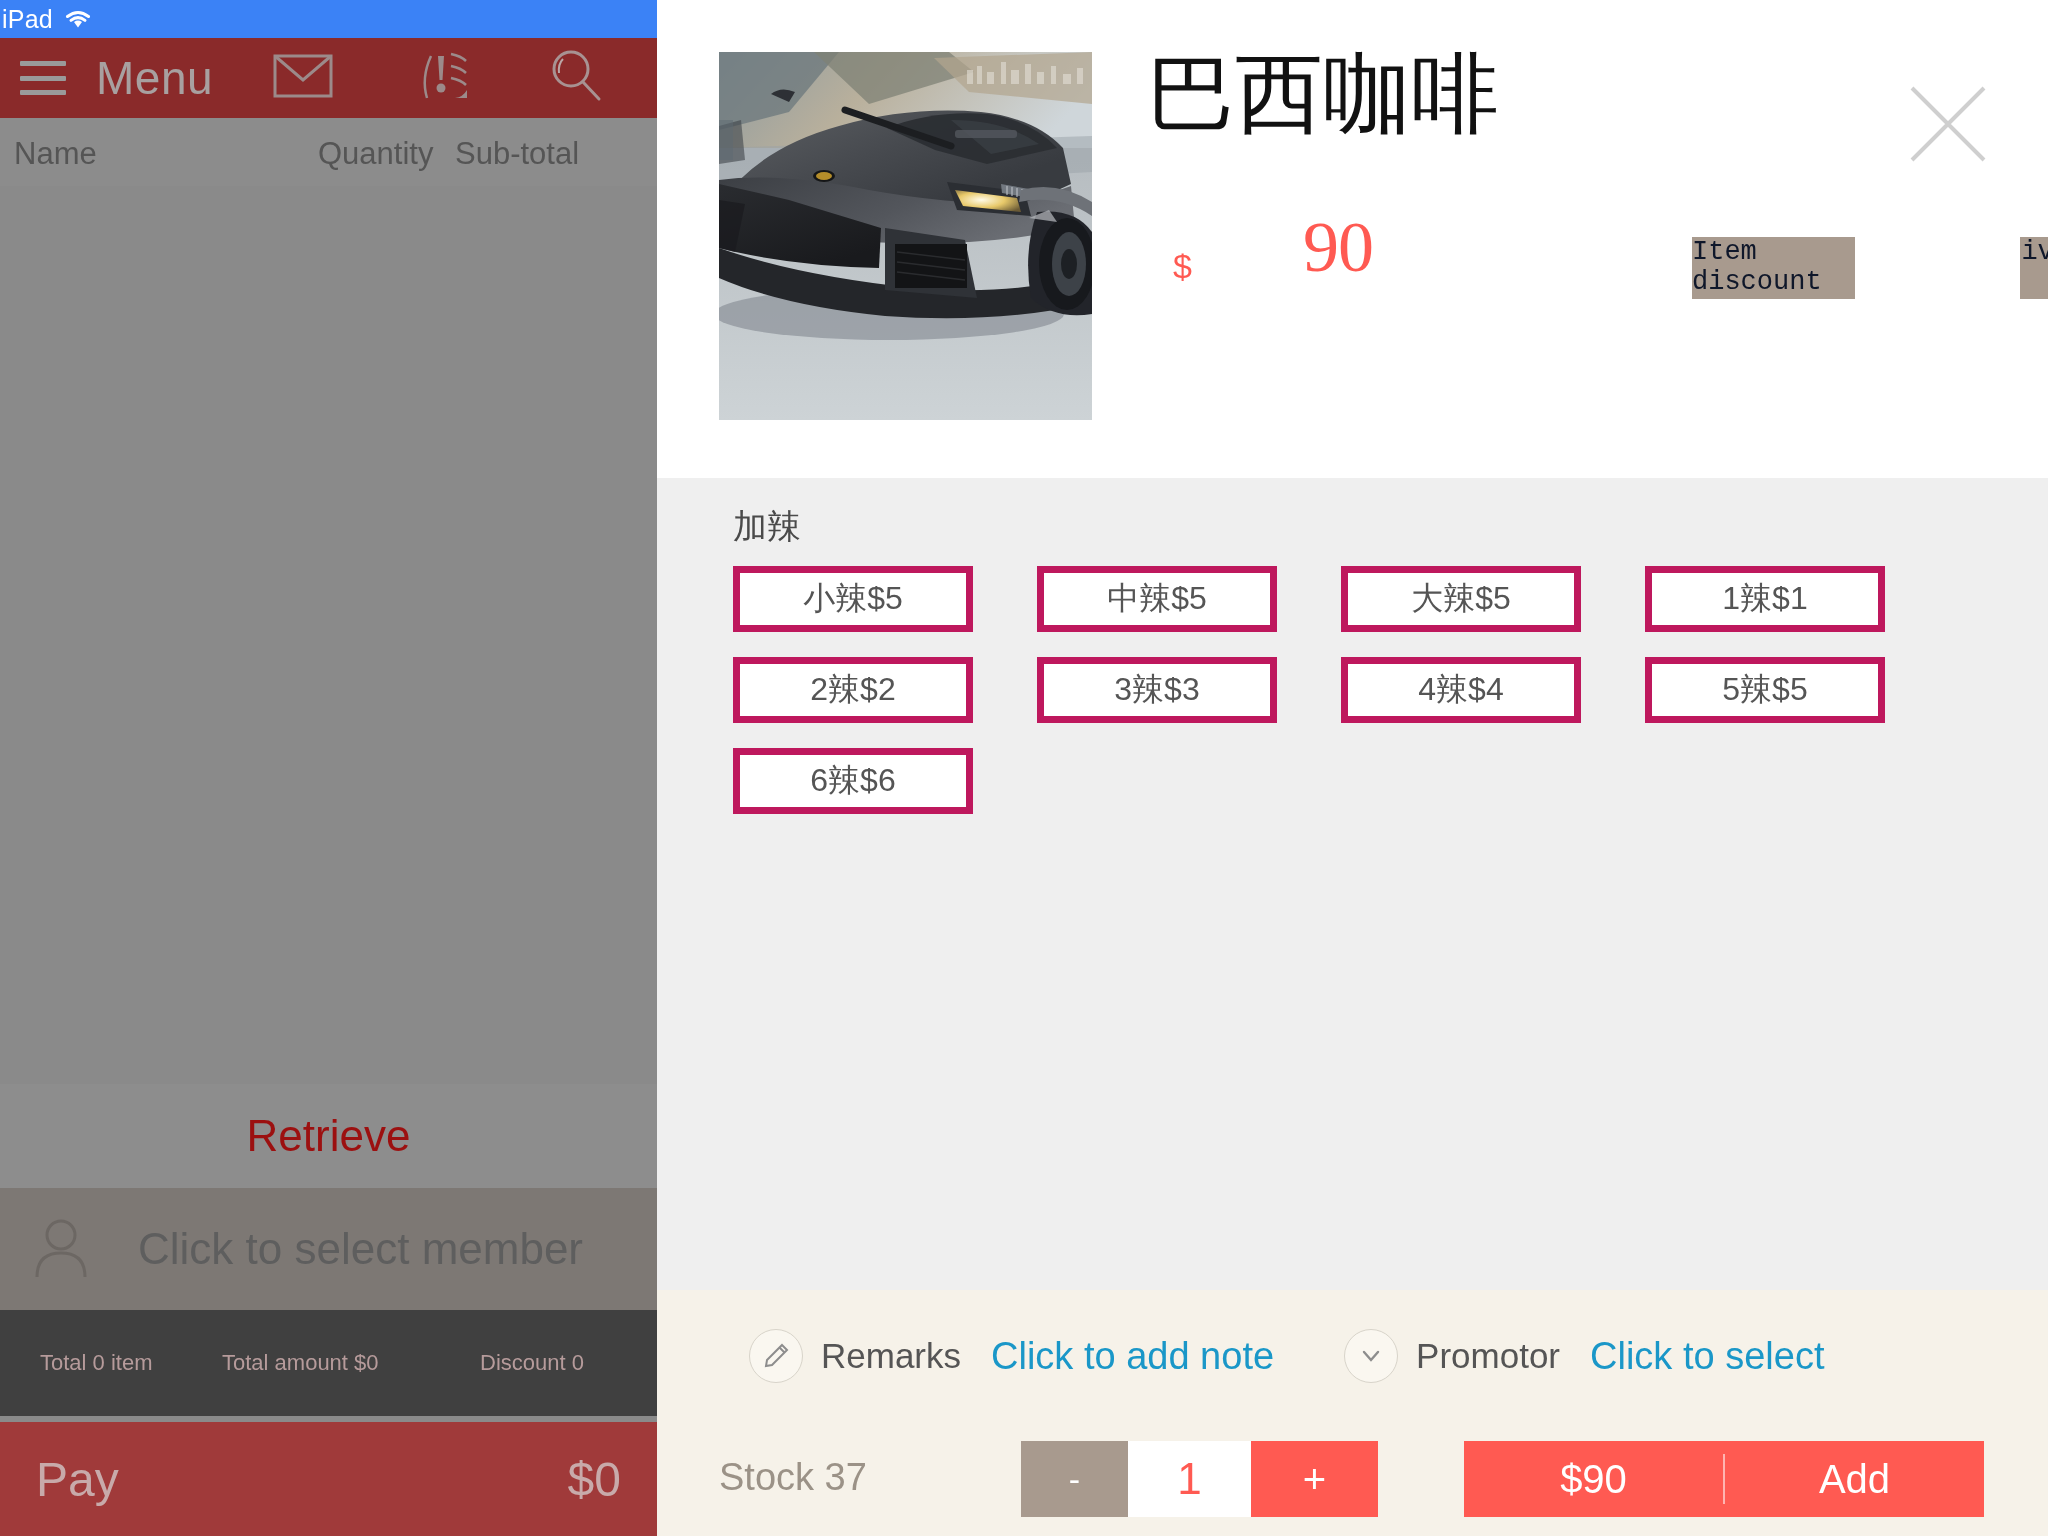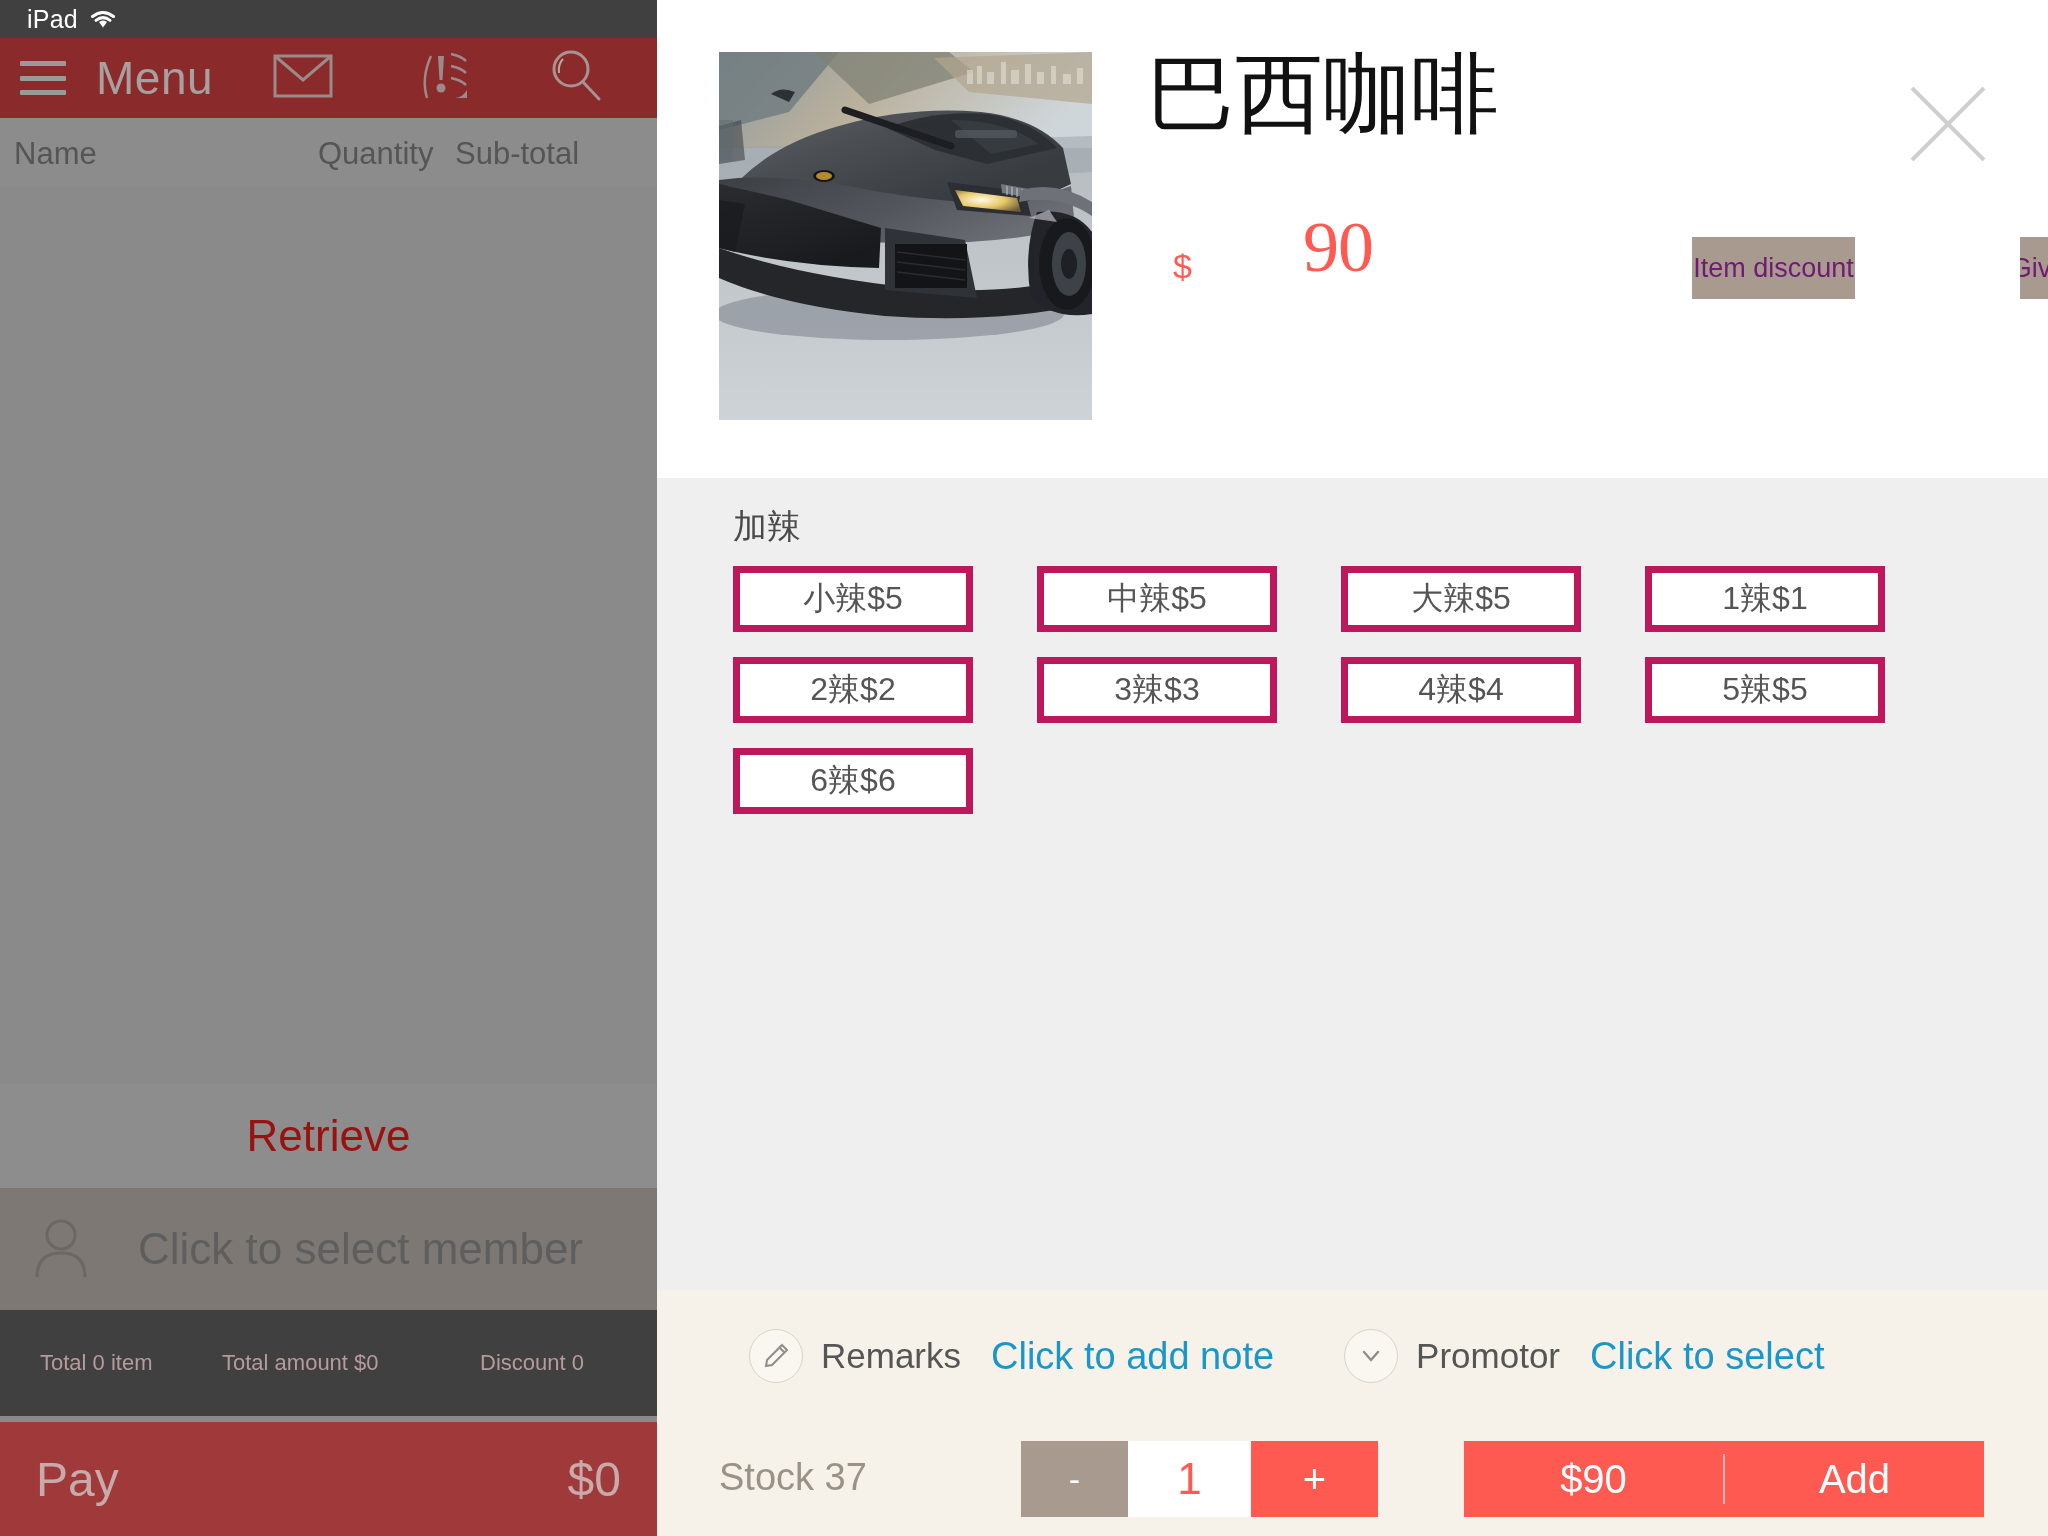--- a/index.html
+++ b/index.html
@@ -14,22 +14,22 @@
 
   
   .sidebar {
     position: absolute; left: 0; top: 0;
     width: 657px; height: 1536px;
     background: #8a8a8a;
     overflow: hidden;
   }
   .sb-statusbar {
     position: absolute; left: 0; top: 0; width: 657px; height: 38px;
-    background: #404040;
-    display: flex; align-items: center; padding-left: 27px; gap: 10px;
+    background: #3b82f6;
+    display: flex; align-items: center; padding-left: 2px; gap: 10px;
   }
   .sb-statusbar .ipad-label {
     color: #ffffff; font-size: 25px; letter-spacing: 0.2px;
   }
   .wifi-icon { display: block; width: 30px; height: 22px; }
 
   .sb-navbar {
     position: absolute; left: 0; top: 38px; width: 657px; height: 80px;
     background: #8a2a2a;
     display: flex; align-items: center;
@@ -134,25 +134,26 @@
     color: #ff5a52; font-size: 34px;
   }
   .price-val {
     position: absolute; left: 156px; top: -18px;
     color: #ff5a52; font-size: 72px; line-height: 1.4;
     letter-spacing: -1px;
     font-family: Liberation Serif, serif;
   }
   .btn-taupe {
     position: absolute;
-    background: #a89a8e; color: #701a75;
+    background: #a89a8e; color: #0f172a;
     font-size: 27px;
-    display: flex; align-items: center; justify-content: center;
+    display: flex; align-items: flex-start; justify-content: center;
     cursor: pointer;
     overflow: hidden;
+    font-family: Liberation Mono, monospace;
   }
   .btn-item-discount { left: 545px; top: 22px; width: 163px; height: 62px; }
   .btn-giveaway      { left: 873px; top: 22px; width: 100px; height: 62px; }
 
   .close-x {
     position: absolute; left: 1249px; top: 82px;
     width: 84px; height: 84px; cursor: pointer;
   }
   .close-x svg { display: block; }
 

